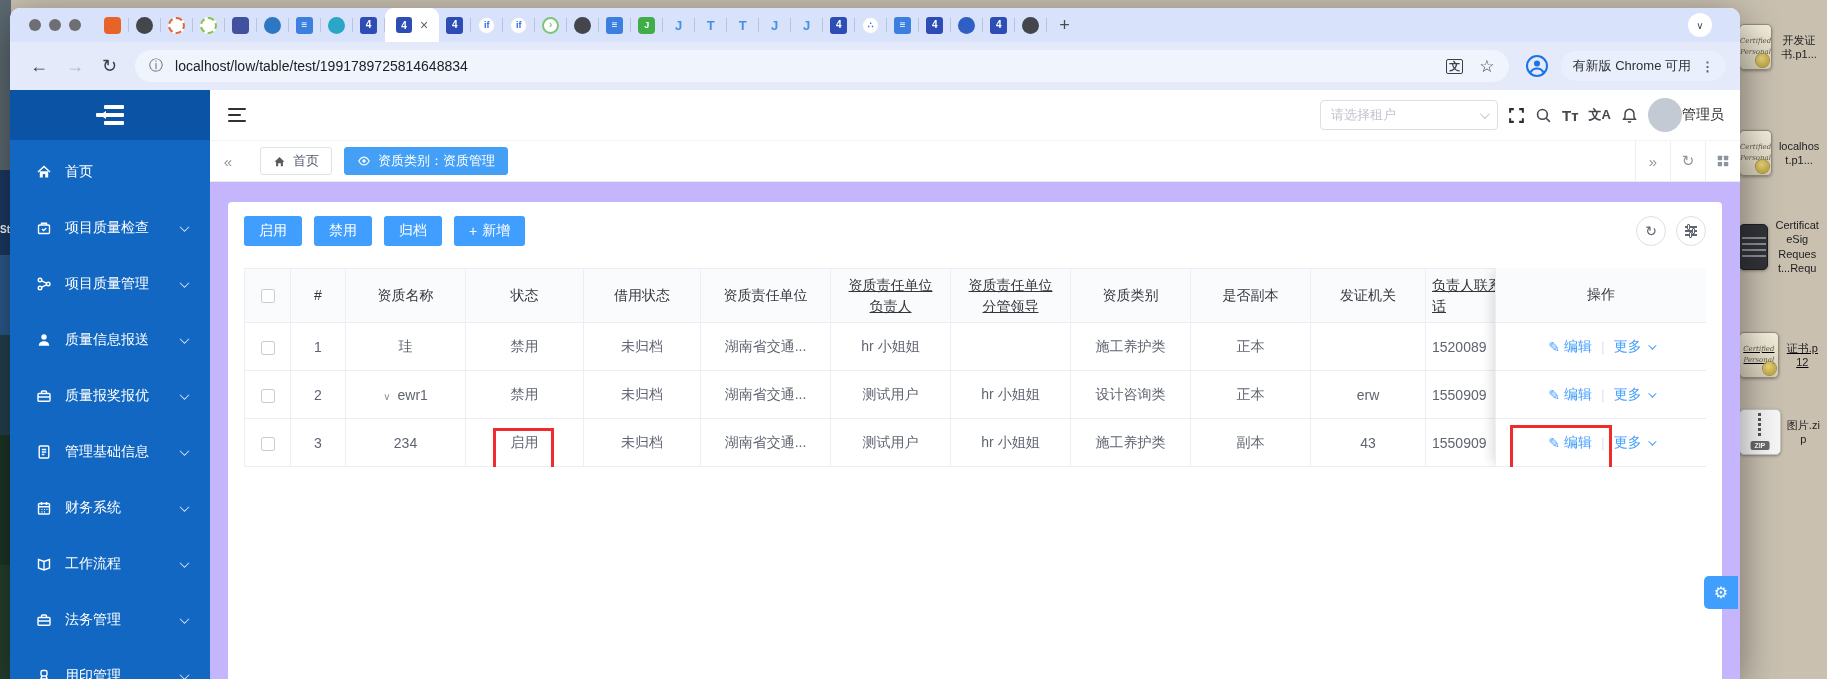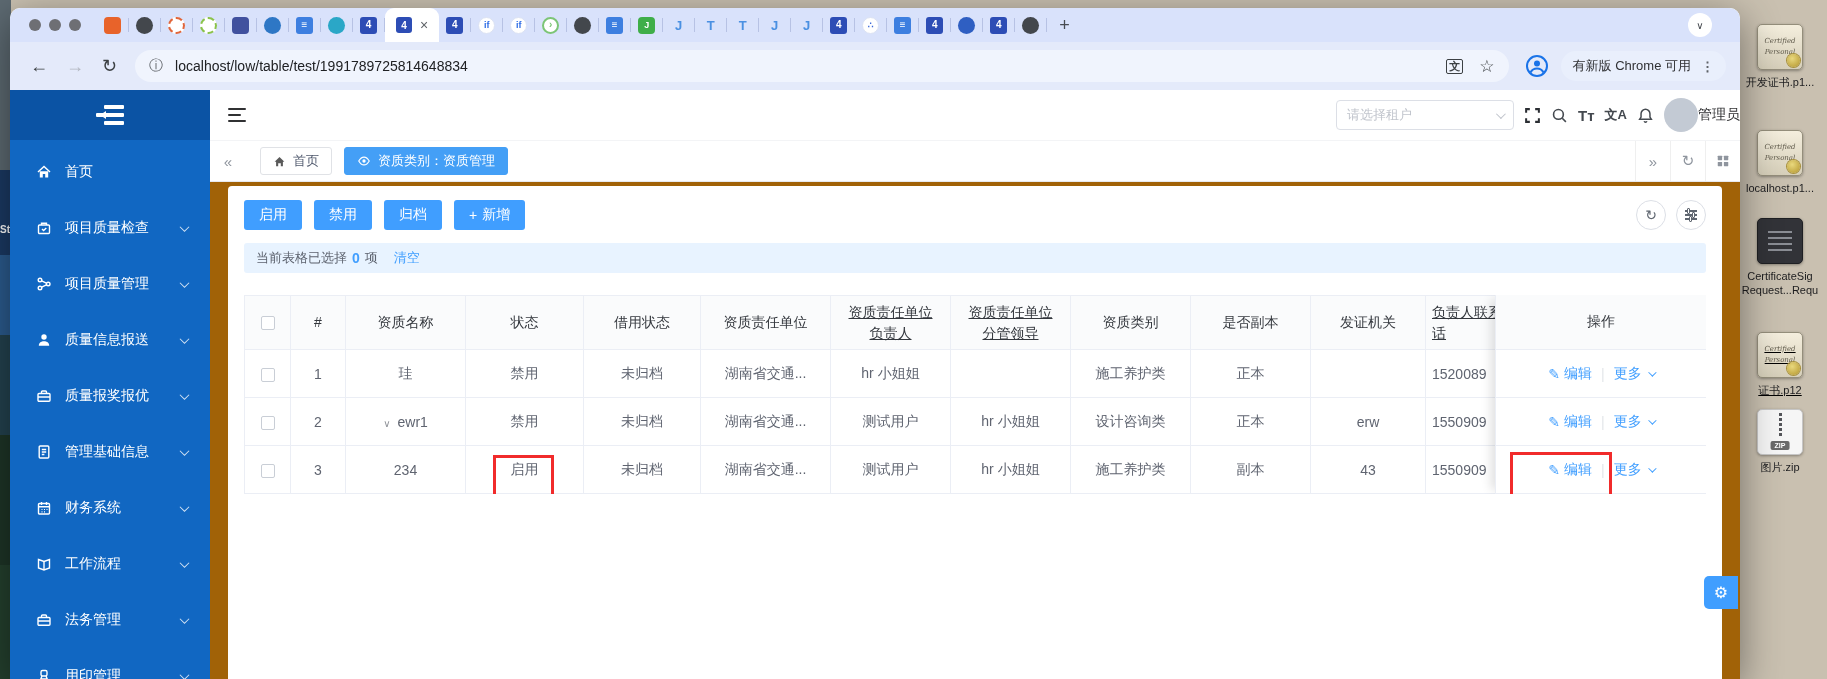--- a/index.html
+++ b/index.html
@@ -10,21 +10,21 @@
   .left-strip{position:absolute;left:0;top:0;bottom:0;width:11px;z-index:1;}
   .left-strip .b1{position:absolute;top:0;height:170px;width:100%;background:#5d6a72;}
   .left-strip .b2{position:absolute;top:170px;height:85px;width:100%;background:#1b3a64;}
   .left-strip .b3{position:absolute;top:255px;height:80px;width:100%;background:#2b5b8e;}
   .left-strip .b4{position:absolute;top:335px;height:100px;width:100%;background:#23424f;}
   .left-strip .b5{position:absolute;top:435px;height:130px;width:100%;background:#1e3527;}
   .left-strip .b6{position:absolute;top:565px;bottom:0;width:100%;background:#24402e;}
   .stu{position:absolute;top:224px;left:0;color:#fff;font-size:10px;font-weight:bold;z-index:2;white-space:nowrap;}
 
   .right-strip{position:absolute;top:0;bottom:0;right:0;width:88px;z-index:1;}
-  .file-item{position:absolute;left:0;right:6px;display:flex;flex-direction:column;align-items:center;gap:5px;}
+  .file-item{position:absolute;left:0;right:6px;display:flex;flex-direction:row;align-items:center;gap:5px;}
   .file-item:nth-of-type(1){top:24px;} .file-item:nth-of-type(2){top:130px;}
   .file-item:nth-of-type(3){top:218px;} .file-item:nth-of-type(4){top:332px;text-decoration:underline;}
   .file-item:nth-of-type(5){top:409px;} .file-item:nth-of-type(6){top:517px;}
   .file-icon{width:46px;height:46px;border-radius:5px;position:relative;display:flex;flex-direction:column;align-items:center;justify-content:center;box-shadow:0 1px 3px rgba(0,0,0,.35);}
   .file-icon[data-icon="certificate"]{background:linear-gradient(180deg,#f4eedd,#d6cfba);border:1px solid #948e7b;}
   .file-icon[data-icon="certificate"]::before{content:attr(data-l1) "\A" attr(data-l2);white-space:pre;font-family:"DejaVu Serif",serif;font-style:italic;font-size:7px;line-height:1.6;color:#5e594a;text-align:center;}
   .file-icon[data-icon="certificate"]::after{content:"";position:absolute;right:2px;bottom:2px;width:13px;height:13px;border-radius:50%;background:radial-gradient(circle at 40% 35%,#e9d87e,#b3952c);box-shadow:0 0 0 1px #a8913c;}
   .file-icon[data-icon="document-dark"]{background:#323338;border:1px solid #1f2023;}
   .file-icon[data-icon="document-dark"]::before{content:"";width:24px;height:20px;background:repeating-linear-gradient(180deg,#8a8d94 0 2px,transparent 2px 6px);}
   .file-icon[data-icon="document"]{background:#fbfbfb;border:1px solid #c6c6c6;}
@@ -73,38 +73,38 @@
   .logo-ic::before{content:"";position:absolute;left:0;top:6px;border:4px solid transparent;border-right:6px solid #fff;}
   .nav{padding-top:4px;}
   .nav-item{height:56px;display:flex;align-items:center;gap:13px;padding:0 22px 0 26px;color:#fff;font-size:14px;cursor:pointer;}
   .nav-item svg{flex:none;}
   .nav-chev{margin-left:auto;width:7px;height:7px;border-right:1.6px solid rgba(255,255,255,.8);border-bottom:1.6px solid rgba(255,255,255,.8);transform:rotate(45deg) translate(-1px,-1px);}
 
   .appheader{position:absolute;left:200px;right:0;top:0;height:50px;background:#fff;display:flex;align-items:center;z-index:4;}
   .collapse-ic{margin-left:18px;width:18px;height:14px;position:relative;}
   .collapse-ic span{position:absolute;left:0;height:2px;background:#303133;border-radius:1px;}
   .collapse-ic .c1{top:0;width:18px;} .collapse-ic .c2{top:6px;width:13px;} .collapse-ic .c3{top:12px;width:18px;}
-  .hd-right{margin-left:auto;display:flex;align-items:center;gap:10px;padding-right:0;}
+  .hd-right{margin-left:auto;display:flex;align-items:center;gap:10px;padding-right:16px;}
   .tenant-select{width:178px;height:30px;border:1px solid #dcdfe6;border-radius:4px;background:#fff;display:flex;align-items:center;padding:0 10px;}
   .tenant-ph{font-size:13px;color:#c0c4cc;flex:1;}
   .sel-chev{width:7px;height:7px;border-right:1.4px solid #c0c4cc;border-bottom:1.4px solid #c0c4cc;transform:rotate(45deg) translateY(-2px);}
   .hd-ic{display:flex;align-items:center;color:#44494f;}
   .tt-ic{font-weight:bold;color:#44494f;font-size:15px;}
   .wa-ic{font-size:13px;color:#44494f;font-weight:bold;}
   .avatar{width:34px;height:34px;border-radius:50%;background:#c3cad4;}
   .uname{font-size:14px;color:#303133;margin-left:-10px;}
 
   .tabsrow{position:absolute;left:200px;right:0;top:50px;height:42px;background:#fff;border-bottom:1px solid #e7e9ee;border-top:1px solid #f3f4f6;display:flex;align-items:center;z-index:4;}
   .arr-cell{width:36px;height:100%;display:flex;align-items:center;justify-content:center;color:#8f959e;font-size:15px;}
   .crumb-tab{height:28px;border:1px solid #e0e2e6;border-radius:3px;background:#fff;display:flex;align-items:center;gap:7px;padding:0 12px;font-size:13px;color:#515a6e;margin-left:14px;}
   .crumb-tab.active{background:#449ff6;border-color:#449ff6;color:#fff;margin-left:12px;}
   .tr-right{margin-left:auto;display:flex;height:100%;}
   .tr-cell{width:35px;height:100%;display:flex;align-items:center;justify-content:center;border-left:1px solid #efefef;color:#8f959e;font-size:15px;}
 
-  .content{position:absolute;left:200px;right:0;top:92px;bottom:0;background:#a16207;padding:4px 18px 0 18px;}
+  .content{position:absolute;left:200px;right:0;top:92px;bottom:0;background:#c4b5fd;padding:20px 18px 0 18px;}
   .card{background:#fff;border-radius:4px;height:calc(100% + 20px);padding:14px 16px;position:relative;}
   .toolbar{display:flex;align-items:center;}
   .btn{height:30px;padding:0 15px;background:#409eff;color:#fff;border:none;border-radius:3px;font-size:14px;margin-right:12px;display:flex;align-items:center;gap:5px;cursor:pointer;}
   .tool-right{margin-left:auto;display:flex;gap:10px;}
   .circ-btn{width:30px;height:30px;border-radius:50%;border:1px solid #dcdfe6;background:#fff;color:#5f6670;display:flex;align-items:center;justify-content:center;font-size:14px;cursor:pointer;}
   .slider-ic span{display:block;height:1.6px;background:#5f6670;margin:2.4px 0;position:relative;}
   .slider-ic .s1{width:12px;} .slider-ic .s2{width:12px;} .slider-ic .s3{width:12px;}
   .slider-ic i{position:absolute;top:-2.2px;width:3px;height:6px;background:#fff;border:1.5px solid #5f6670;border-radius:1px;}
   .slider-ic .s1 i{left:2px;} .slider-ic .s2 i{left:7px;} .slider-ic .s3 i{left:4px;}
 
@@ -496,26 +496,20 @@
                       <i></i>
                     </span>
                     <span class="s3">
                       <i></i>
                     </span>
                   </span>
               </span>
             </div>
           </div>
 
-          <div class="selbar">
-            <span>当前表格已选择</span>
-            <b>0</b>
-            <span>项</span>
-            <span class="clear">清空</span>
-          </div>
 
           <div class="tablewrap">
             <table>
               <colgroup>
                 <col style="width:46px">
                   <col style="width:55px">
                   <col style="width:120px">
                   <col style="width:118px">
                   <col style="width:117px">
                   <col style="width:130px">

